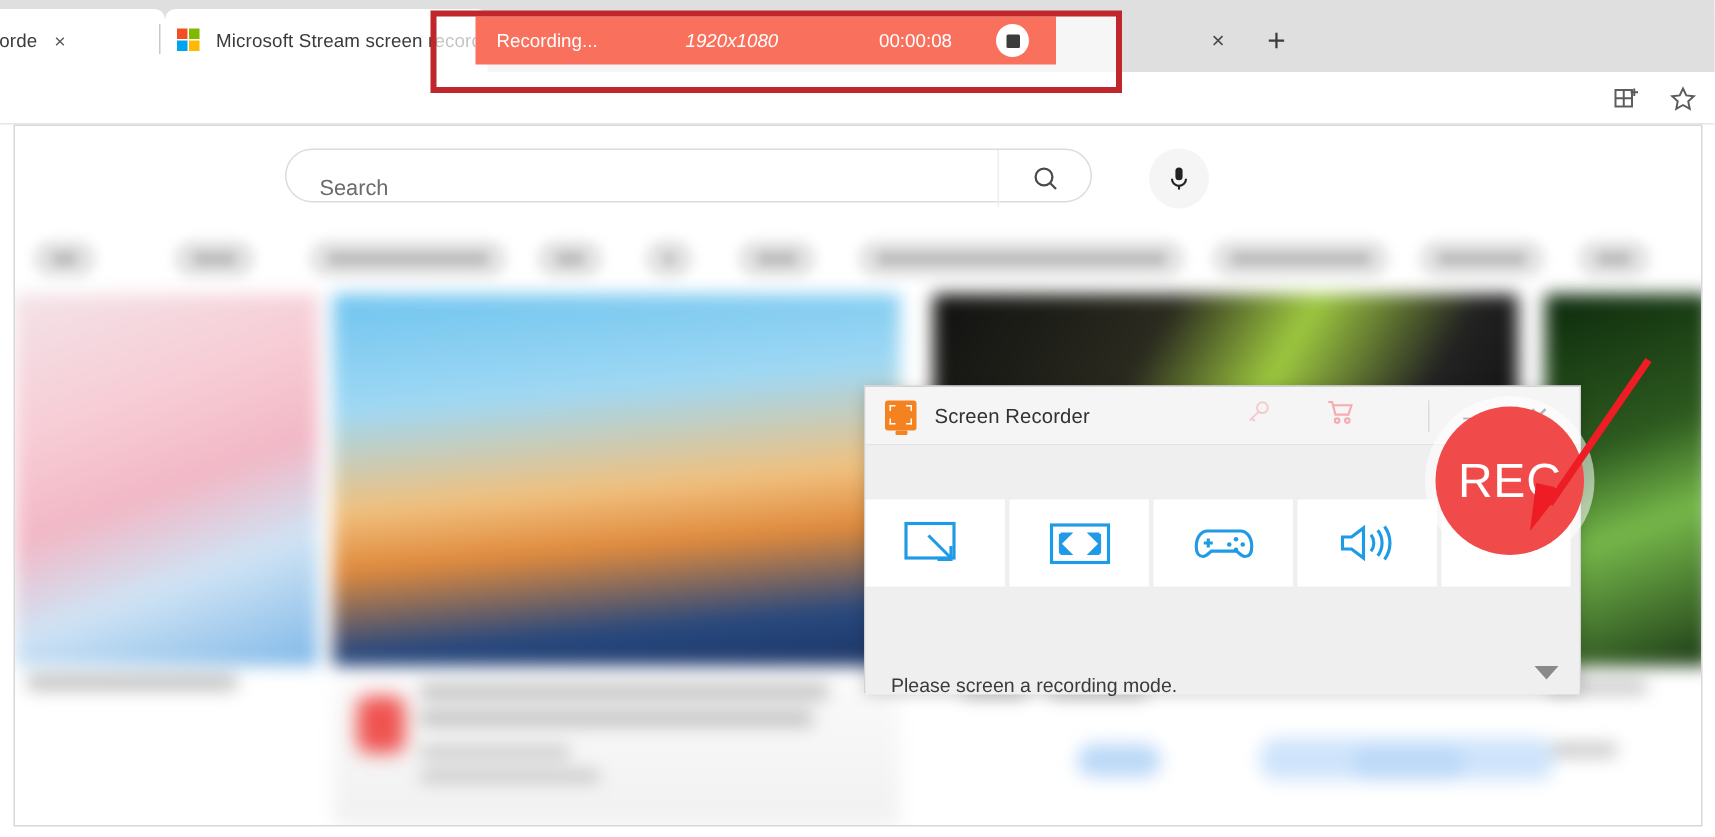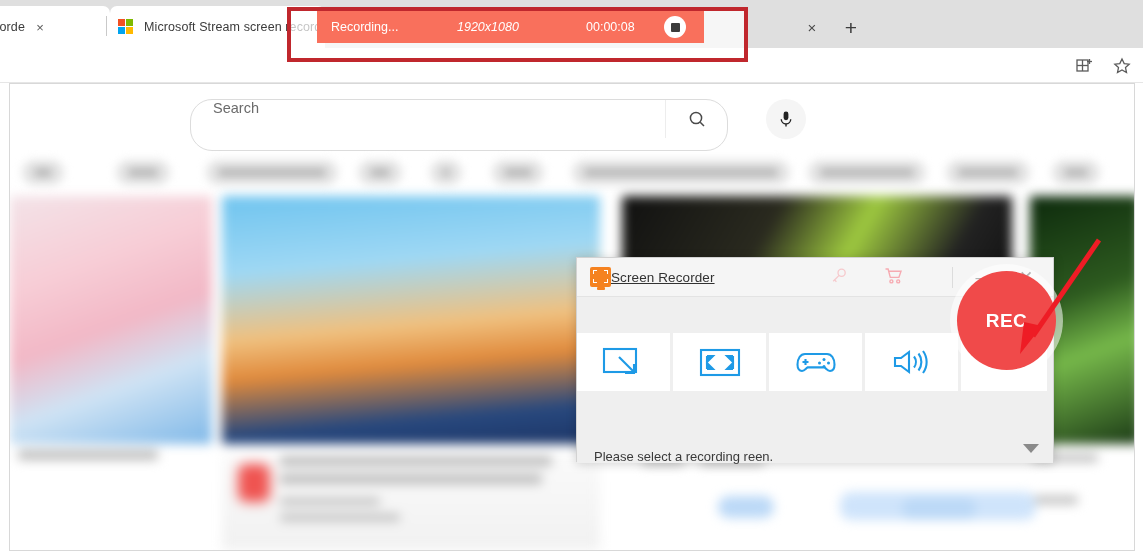--- a/index.html
+++ b/index.html
@@ -82,23 +82,23 @@
 
   
   .page {
     position: absolute; left: 10px; top: 84px; width: 1124px; height: 466px;
     background: #ffffff; overflow: hidden;
   }
   .search-row {
     position: absolute; left: 170px; top: 6px; width: 690px; height: 56px;
   }
   .search-box {
-    position: absolute; left: 10px; top: 9px; width: 538px; height: 52px;
+    position: absolute; left: 10px; top: 9px; width: 538px; height: 36px;
     border: 1px solid #dcdcdc; border-radius: 22px; background: #fff;
-    display: flex; align-items: flex-start;
+    display: flex; align-items: flex-end;
   }
   .search-input {
     border: 0; outline: 0; background: transparent;
     font-family: "Liberation Sans", sans-serif;
     font-size: 14.5px; color: #555; padding-left: 22px; width: 470px;
   }
   .search-input::placeholder { color: #6b6b6b; }
   .search-go {
     position: absolute; right: 0; top: 0; width: 62px; height: 38px;
     border-left: 1px solid #ededed;
@@ -163,21 +163,21 @@
     width: 8px; height: 3px; background: #f58220; border-radius: 1px;
   }
   .rec-appicon i {
     position:absolute; width:4px; height:4px; border:1.4px solid #fff;
   }
   .rec-appicon i.c1 { left:3px; top:3px; border-right:0; border-bottom:0; }
   .rec-appicon i.c2 { right:3px; top:3px; border-left:0; border-bottom:0; }
   .rec-appicon i.c3 { left:3px; bottom:4px; border-right:0; border-top:0; }
   .rec-appicon i.c4 { right:3px; bottom:4px; border-left:0; border-top:0; }
   .rec-title {
-    font-size: 13.5px; color: #323232; letter-spacing:.1px;text-decoration:underline;
+    margin-left: 12px; font-size: 13.5px; color: #323232; letter-spacing:.1px;
   }
   .rec-tb-icons {
     position: absolute; left: 252px; top: 0; height: 39px;
     display:flex; align-items:center; gap: 34px;
   }
   .rec-sep {
     position:absolute; left: 375px; top: 9px; width:1px; height:21px; background:#dcdcdc;
   }
   .rec-min, .rec-close {
     position: absolute; top: 0; height: 39px; width: 38px;
@@ -201,21 +201,21 @@
   .rec-caret {
     position: absolute; right: 14px; bottom: 10px;
     width: 0; height: 0; border-left: 8px solid transparent;
     border-right: 8px solid transparent; border-top: 9px solid #8a8a8a;
   }
   .rec-button {
     position: absolute; left: 380px; top: -26px;
     width: 99px; height: 99px; border-radius: 50%;
     background: #f04a4a; color: #fff;
     display:flex; align-items:center; justify-content:center;
-    font-size: 19px; font-weight: bold; letter-spacing: .5px;
+    font-size: 32px; font-weight: normal; letter-spacing: .5px;
     box-shadow: 0 0 0 7px rgba(255,255,255,.55);
   }
 
   
   .recbar {
     position: absolute; left: 317px; top: 11px; width: 387px; height: 32px;
     background: #f9705c; display: flex; align-items: center;
   }
   .recbar-text { font-size: 12.5px; color: #ffffff; position: absolute; }
   .recbar-status { left: 14px; text-align: center; }
@@ -445,21 +445,21 @@
             <path d="M25 10.5a9 9 0 0 1 0 11"></path>
             <path d="M29.5 7.5a14 14 0 0 1 0 17"></path>
             <path d="M34 5a18.5 18.5 0 0 1 0 22"></path>
           </svg>
         </div>
         <div class="mode-btn" style="width:86px"></div>
       </div>
 
       <div class="rec-button">REC</div>
 
-      <div class="rec-hint">Please select a recording reen.</div>
+      <div class="rec-hint">Please screen a recording mode.</div>
       <div class="rec-caret"></div>
     </div>
   </div>
 
   <div class="recbar-panel"></div>
   <div class="recbar">
     <span class="recbar-text recbar-status">Recording...</span>
     <span class="recbar-text recbar-res">1920x1080</span>
     <span class="recbar-text recbar-time">00:00:08</span>
     <span class="recbar-stop">

